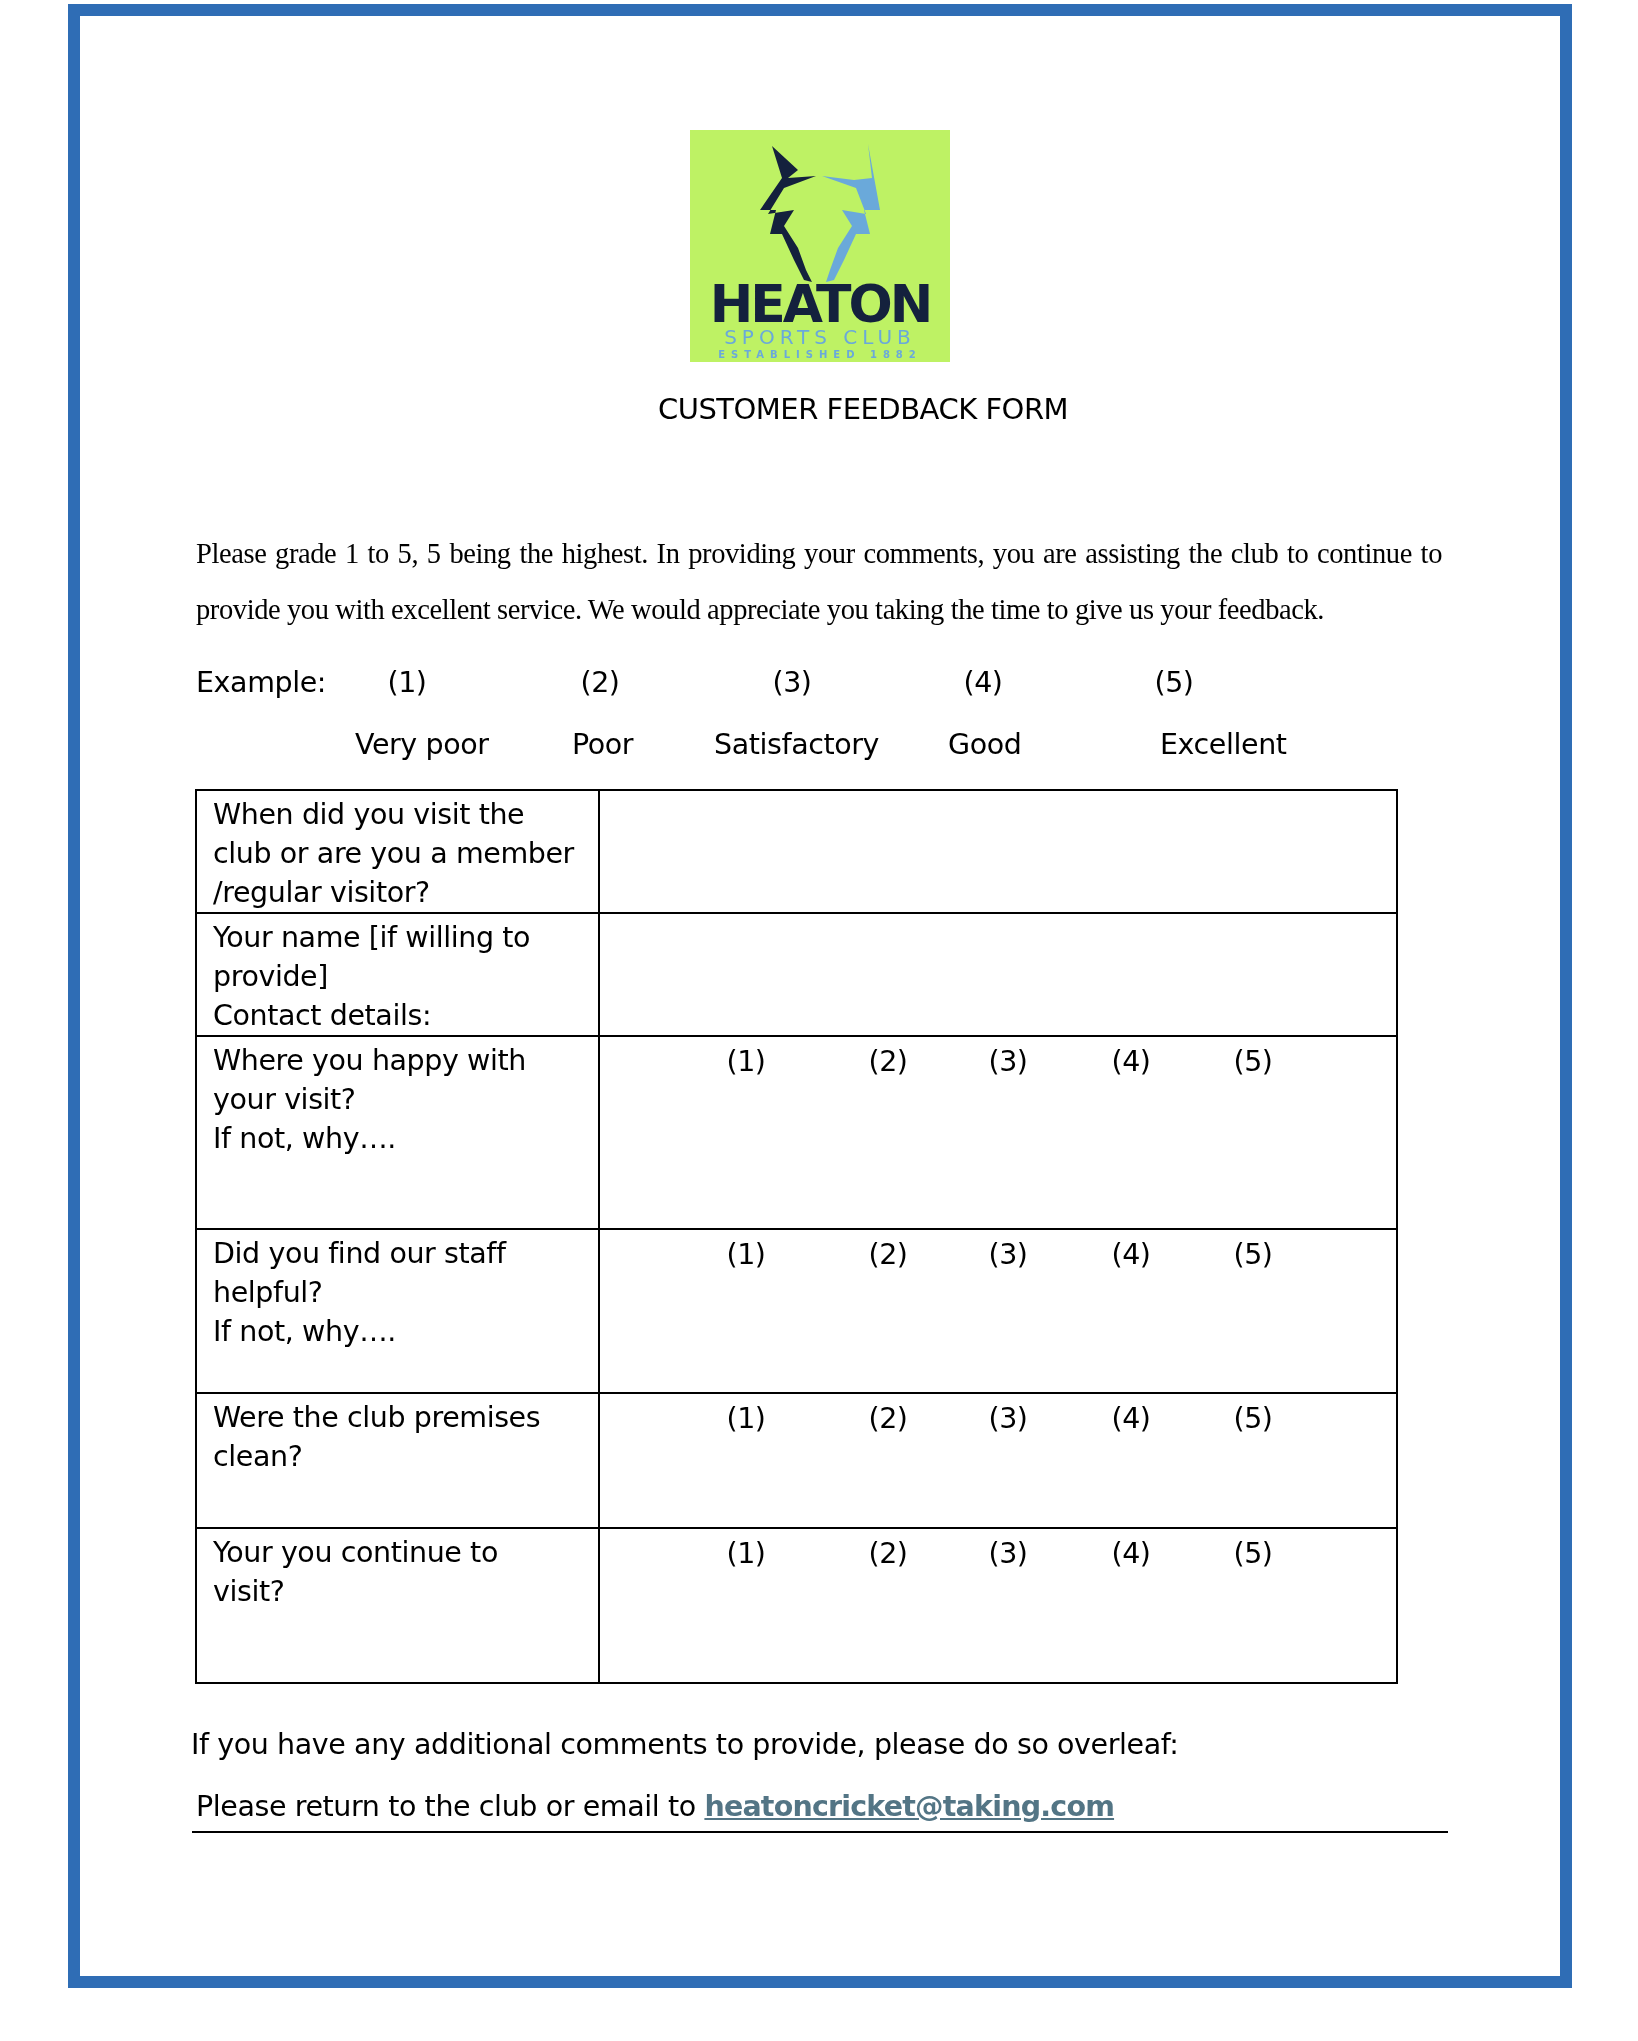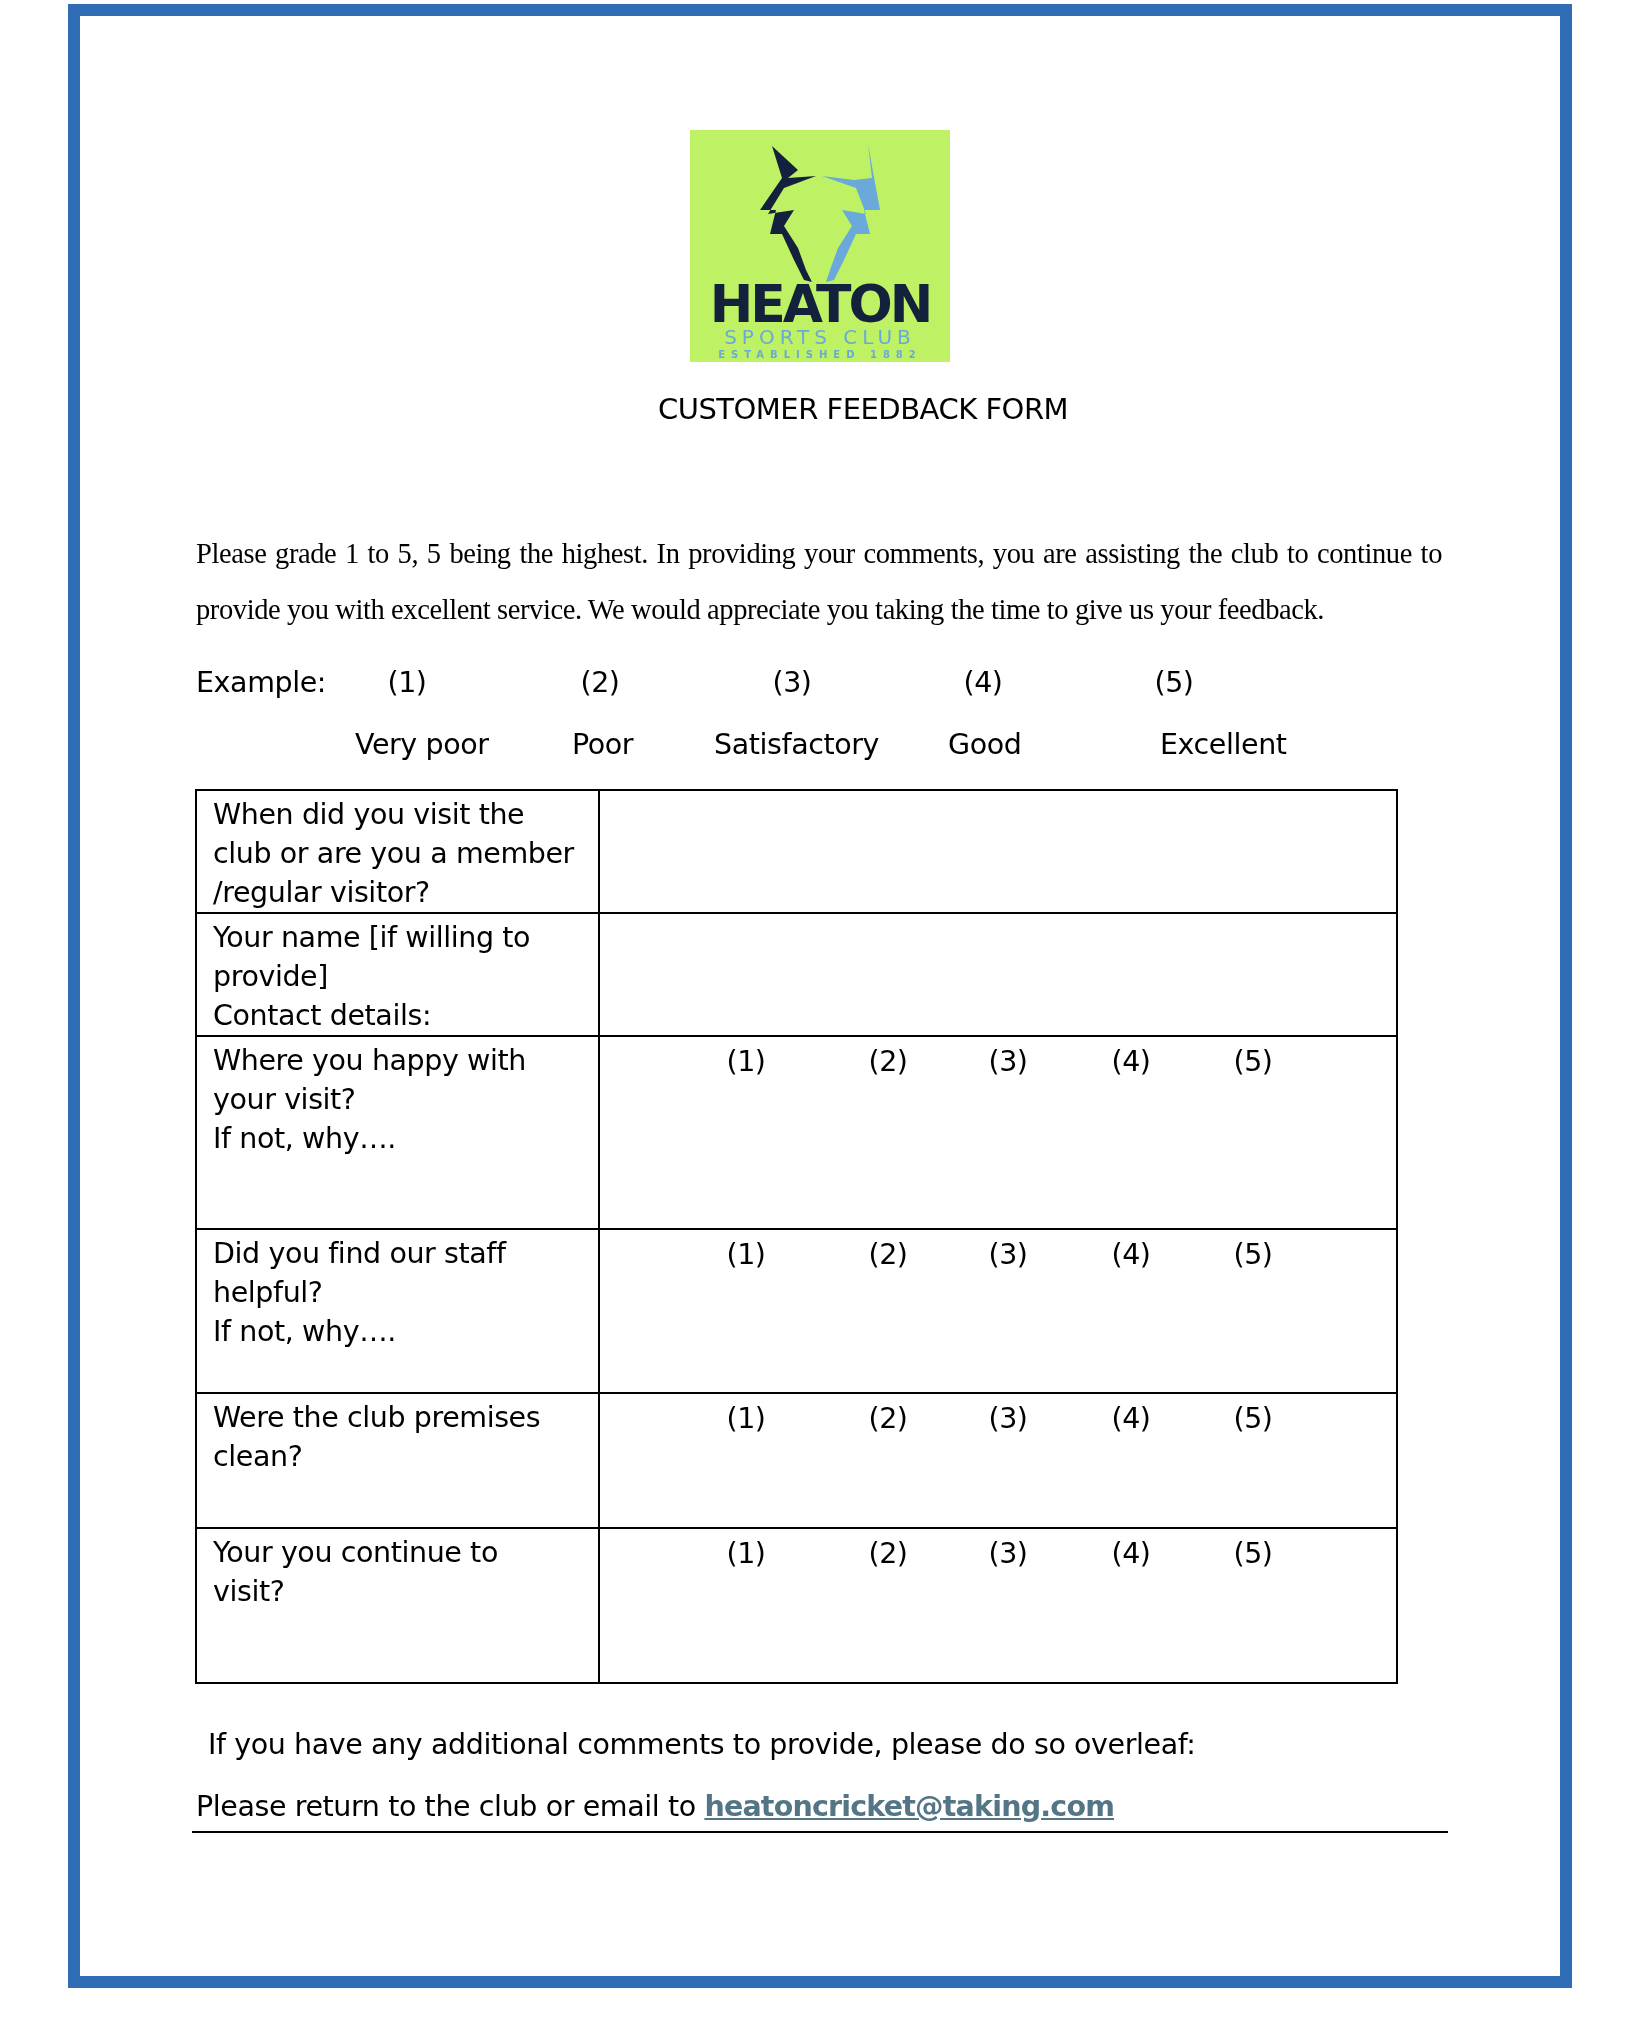--- a/index.html
+++ b/index.html
@@ -16,21 +16,21 @@
   .ex { font-size:28.5px; letter-spacing:-0.4px; }
   .ex-label { left:196px; top:666px; }
   .ex-num { top:666px; transform:translateX(-50%); }
   .ex-word { top:728px; }
   table.form { position:absolute; left:195px; top:789px; width:1203px; border-collapse:collapse;
                font-size:28.5px; letter-spacing:-0.4px; }
   table.form td { border:2.5px solid #000; vertical-align:top; padding:0; }
   td.q { width:385px; padding:4px 0 0 16px !important; line-height:39px; }
   td.a { position:relative; }
   .r { position:absolute; top:8px; transform:translateX(-50%); white-space:nowrap; }
-  .foot1 { left:208px; top:1728px; font-size:28.5px; letter-spacing:-0.4px; }
+  .foot1 { left:191px; top:1728px; font-size:28.5px; letter-spacing:-0.4px; }
   .foot2 { left:196px; top:1790px; font-size:28.5px; letter-spacing:-0.4px; }
   .email { color:#537585; font-weight:bold; text-decoration:underline; letter-spacing:-0.8px; }
   .rule { position:absolute; left:192px; top:1831px; width:1256px; height:2px; background:#000; }
 </style>
 </head>
 <body>
 
 <div class="frame"></div>
 
 <div class="logo">

